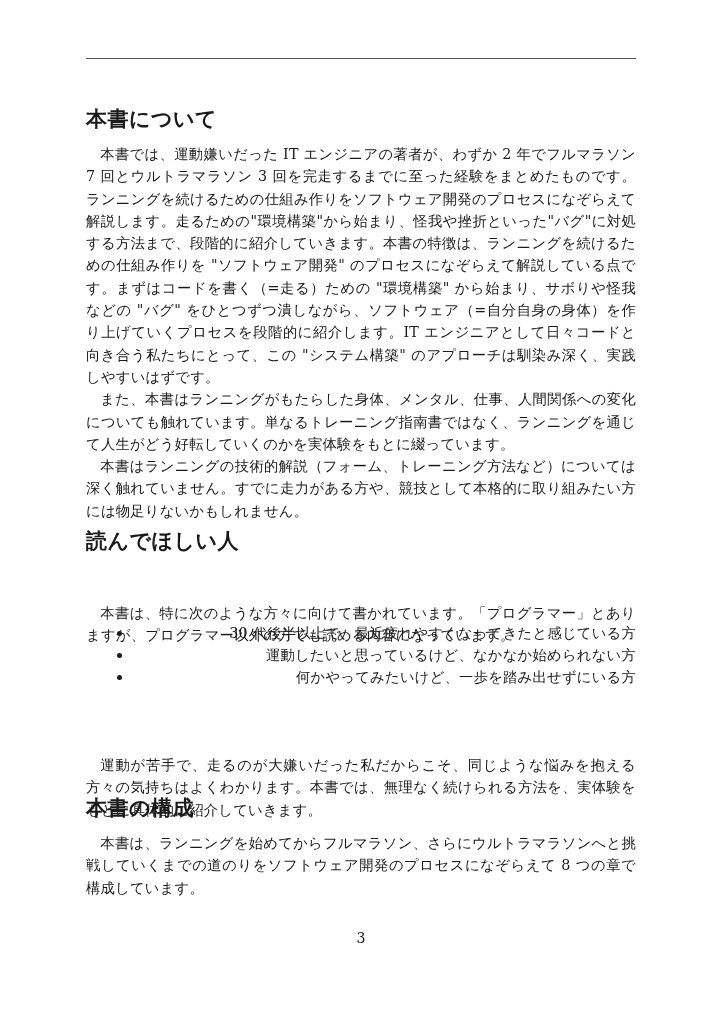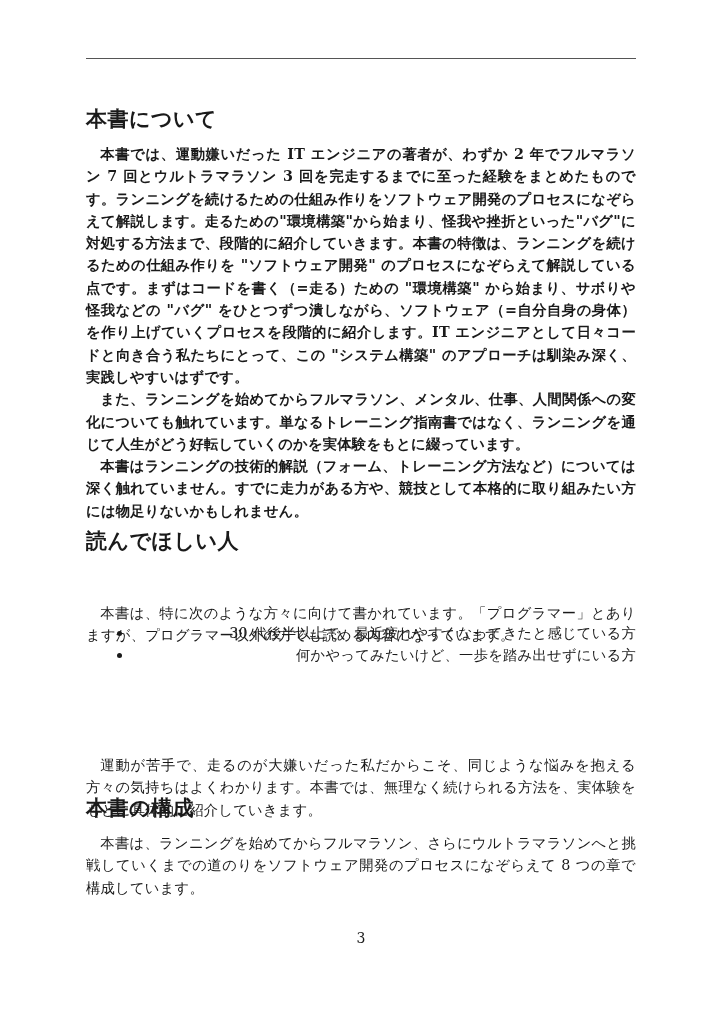--- a/index.html
+++ b/index.html
@@ -35,32 +35,33 @@
     text-align: center; font-size: 14px;
   }
 </style>
 </head>
 <body>
 
 <div class="page">
   <div class="rule"></div>
 
   <h2 style="top:106px;">本書について</h2>
-  <div class="body-text" style="top:143px;font-weight:bold;">
+  <div class="body-text" style="top:143px;">
     <p>本書では、運動嫌いだった IT エンジニアの著者が、わずか 2 年でフルマラソン 7 回とウルトラマラソン 3 回を完走するまでに至った経験をまとめたものです。ランニングを続けるための仕組み作りをソフトウェア開発のプロセスになぞらえて解説します。走るための"環境構築"から始まり、怪我や挫折といった"バグ"に対処する方法まで、段階的に紹介していきます。本書の特徴は、ランニングを続けるための仕組み作りを "ソフトウェア開発" のプロセスになぞらえて解説している点です。まずはコードを書く（=走る）ための "環境構築" から始まり、サボりや怪我などの "バグ" をひとつずつ潰しながら、ソフトウェア（=自分自身の身体）を作り上げていくプロセスを段階的に紹介します。IT エンジニアとして日々コードと向き合う私たちにとって、この "システム構築" のアプローチは馴染み深く、実践しやすいはずです。</p>
-    <p>また、ランニングを始めてからフルマラソン、メンタル、仕事、人間関係への変化についても触れています。単なるトレーニング指南書ではなく、ランニングを通じて人生がどう好転していくのかを実体験をもとに綴っています。</p>
+    <p>また、本書はランニングがもたらした身体、メンタル、仕事、人間関係への変化についても触れています。単なるトレーニング指南書ではなく、ランニングを通じて人生がどう好転していくのかを実体験をもとに綴っています。</p>
     <p>本書はランニングの技術的解説（フォーム、トレーニング方法など）については深く触れていません。すでに走力がある方や、競技として本格的に取り組みたい方には物足りないかもしれません。</p>
   </div>
 
   <h2 style="top:528px;">読んでほしい人</h2>
   <div class="body-text" style="top:565px;margin-top:37px;">
     <p>本書は、特に次のような方々に向けて書かれています。「プログラマー」とありますが、プログラマー以外の方でも読める内容になっています。</p>
   </div>
   <ul class="bullets" style="top:622px;">
     <li><span class="dot"></span><span>30 代後半以上で、最近疲れやすくなってきたと感じている方</span></li>
+    <li><span class="dot"></span><span>運動したいと思っているけど、なかなか始められない方</span></li>
     <li><span class="dot"></span><span>何かやってみたいけど、一歩を踏み出せずにいる方</span></li>
   </ul>
   <div class="body-text" style="top:722px;margin-top:32px;">
     <p>運動が苦手で、走るのが大嫌いだった私だからこそ、同じような悩みを抱える方々の気持ちはよくわかります。本書では、無理なく続けられる方法を、実体験をもとに具体的に紹介していきます。</p>
   </div>
 
   <h2 style="top:795px;">本書の構成</h2>
   <div class="body-text" style="top:832px;">
     <p>本書は、ランニングを始めてからフルマラソン、さらにウルトラマラソンへと挑戦していくまでの道のりをソフトウェア開発のプロセスになぞらえて 8 つの章で構成しています。</p>
   </div>

